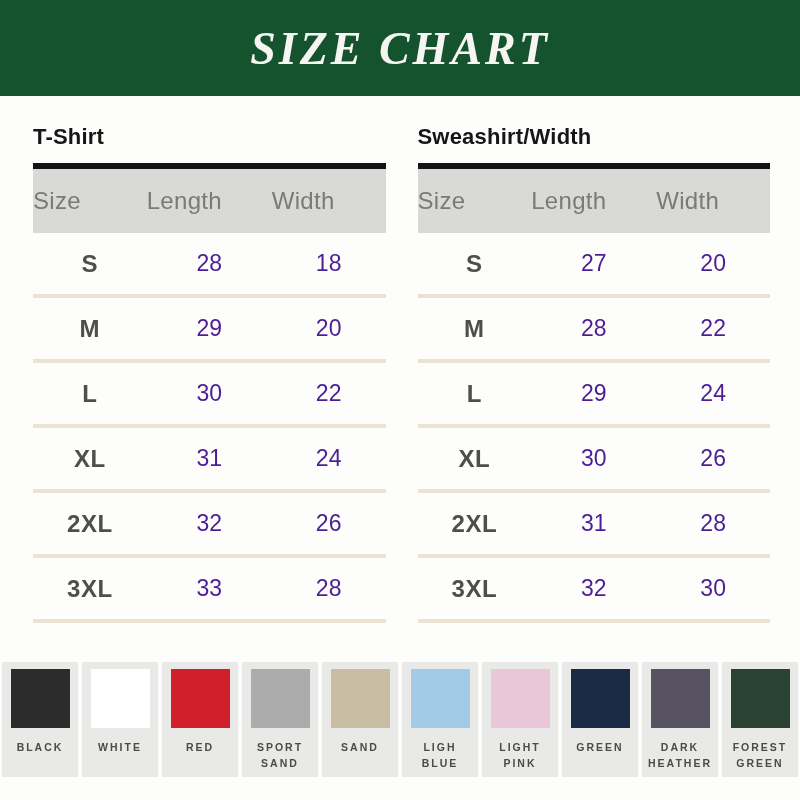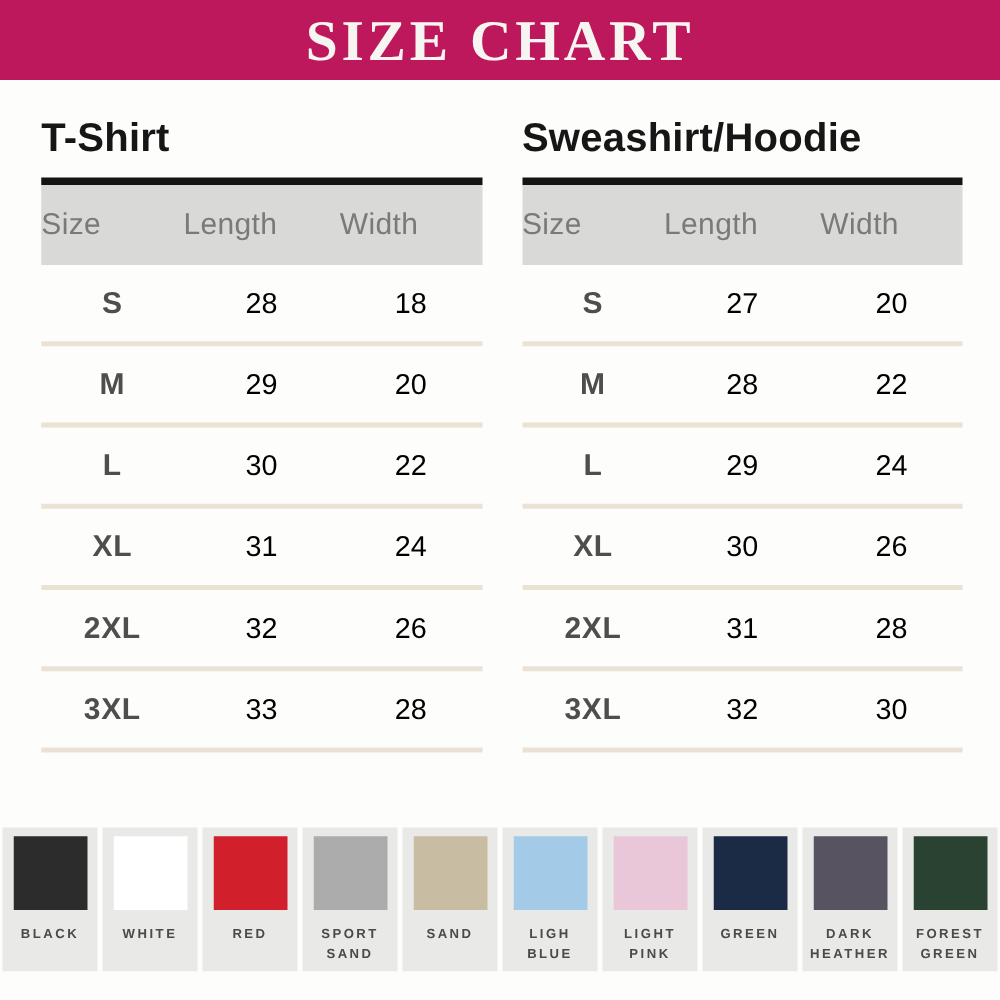--- a/index.html
+++ b/index.html
@@ -6,45 +6,46 @@
   html, body { width: 800px; height: 800px; }
   body {
     position: relative;
     background: #fdfdfc;
     font-family: "Liberation Sans", sans-serif;
     overflow: hidden;
   }
 
   
   .banner {
-    height: 64px;
-    background: #be185d;
+    height: 96px;
+    background: #14532d;
     display: flex;
     align-items: center;
     justify-content: center;
+    font-style: italic;
   }
   .banner-title {
     font-family: "Liberation Serif", serif;
     font-weight: bold;
     font-size: 46px;
     letter-spacing: 3px;
     color: #f7f5f1;
   }
 
   
   .tables-wrap {
     display: flex;
     padding: 0 30px 0 33px;
     gap: 32px;
   }
   .table-section { flex: 1; min-width: 0; }
   .section-title {
     margin-top: 28px;
     margin-bottom: 13px;
-    font-size: 32px;
+    font-size: 22px;
     font-weight: bold;
     color: #161616;
     letter-spacing: 0.2px;
   }
   .size-table { border-top: 6px solid #141414; }
   .t-head {
     background: #d9d9d8;
     height: 64px;
     display: grid;
     grid-template-columns: 1fr 1.1fr 1fr;
@@ -65,21 +66,21 @@
   }
   .t-row .cell { text-align: center; }
   .cell.size {
     font-weight: bold;
     font-size: 24px;
     color: #4e4e4c;
     letter-spacing: 0.5px;
   }
   .cell.num {
     font-size: 23px;
-    color: #000000;
+    color: #4c1d95;
   }
 
   
   .swatch-row {
     position: absolute;
     left: 2px;
     top: 662px;
     width: 796px;
     display: flex;
     gap: 4px;
@@ -151,21 +152,21 @@
       </div>
       <div class="t-row">
         <div class="cell size">3XL</div>
         <div class="cell num">33</div>
         <div class="cell num">28</div>
       </div>
     </div>
   </section>
 
   <section class="table-section">
-    <h2 class="section-title">Sweashirt/Hoodie</h2>
+    <h2 class="section-title">Sweashirt/Width</h2>
     <div class="size-table">
       <div class="t-head">
         <div class="hcell">Size</div>
         <div class="hcell">Length</div>
         <div class="hcell">Width</div>
       </div>
       <div class="t-row">
         <div class="cell size">S</div>
         <div class="cell num">27</div>
         <div class="cell num">20</div>

